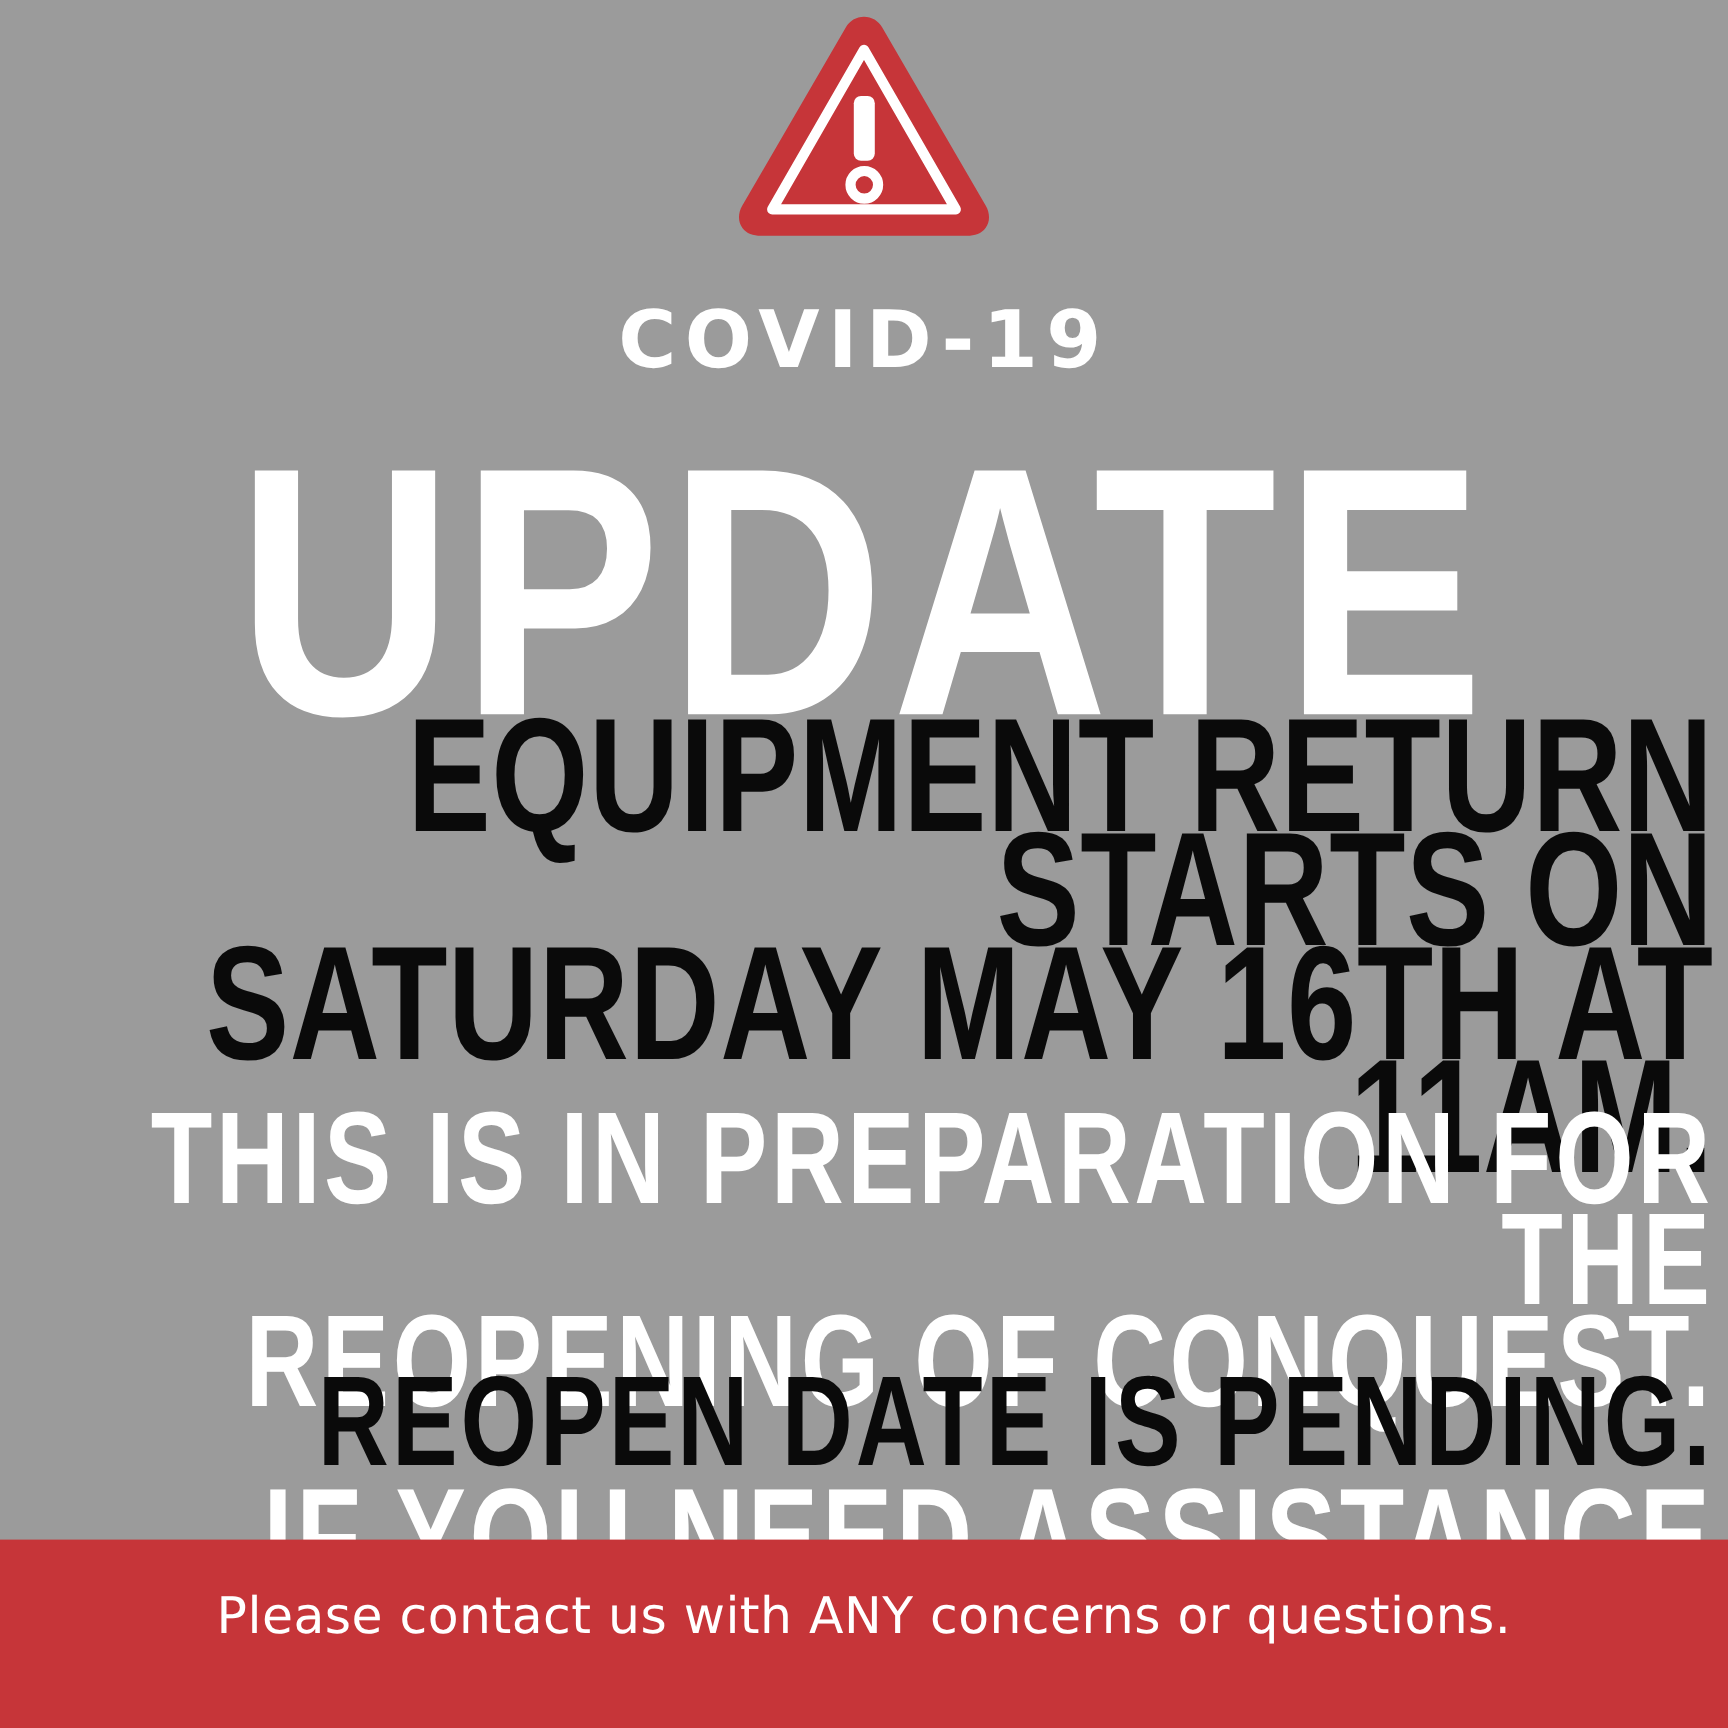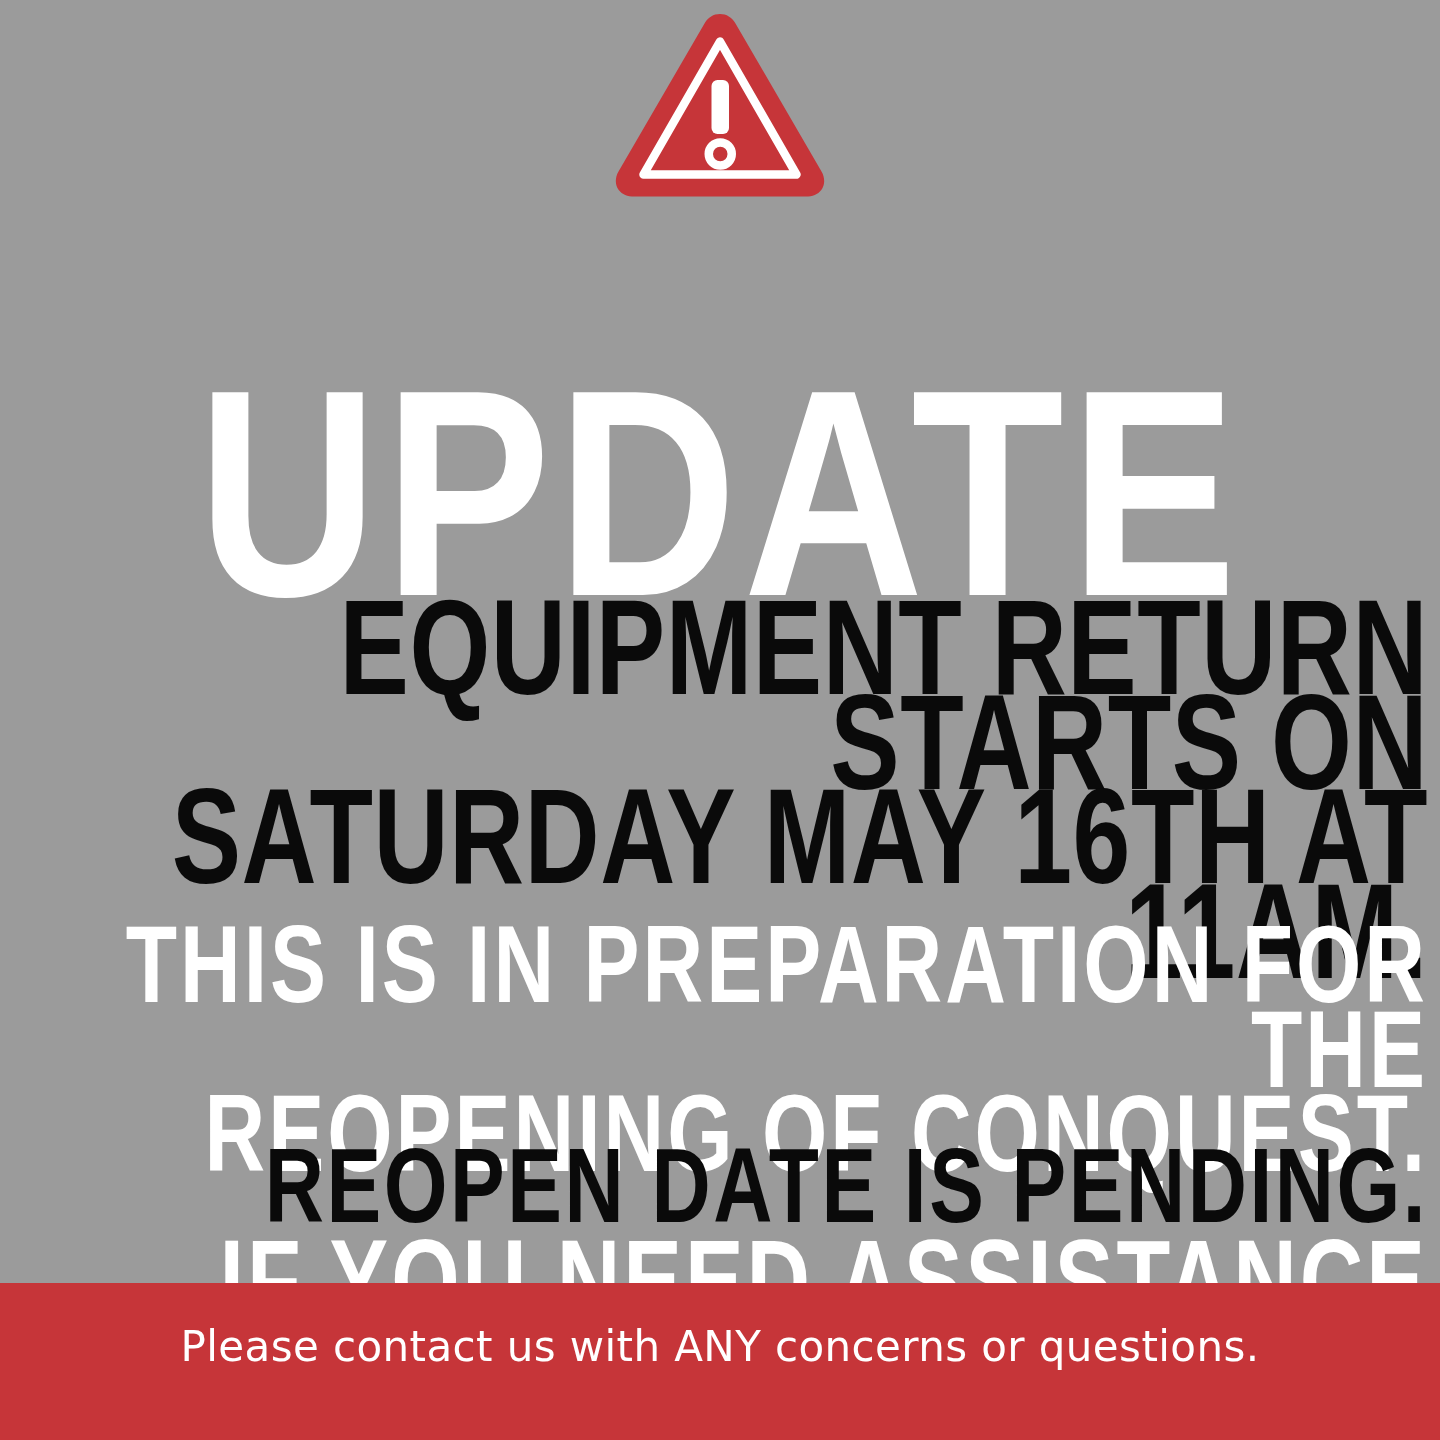--- a/index.html
+++ b/index.html
@@ -163,20 +163,21 @@
                C 96.0 9.4 101.5 6 108 6 Z" fill="#c63539"></path>
 
       <path d="M108 33.5 L 184.5 166.5 L 31.5 166.5 Z" fill="none" stroke="#ffffff" stroke-width="8.5" stroke-linejoin="round"></path>
 
       <rect x="99.5" y="72" width="17.5" height="54" rx="6" ry="6" fill="#ffffff"></rect>
 
       <circle cx="108.25" cy="146" r="11.5" fill="none" stroke="#ffffff" stroke-width="8.5"></circle>
     </svg>
   </div>
 
+  <div id="eyebrow">COVID-19</div>
 
   <div id="headline">UPDATE</div>
 
   <div id="body-block">
 
     <div class="para dark" id="para-1">
       <div>EQUIPMENT RETURN STARTS ON</div>
       <div>SATURDAY MAY 16TH AT 11AM.</div>
     </div>
 

